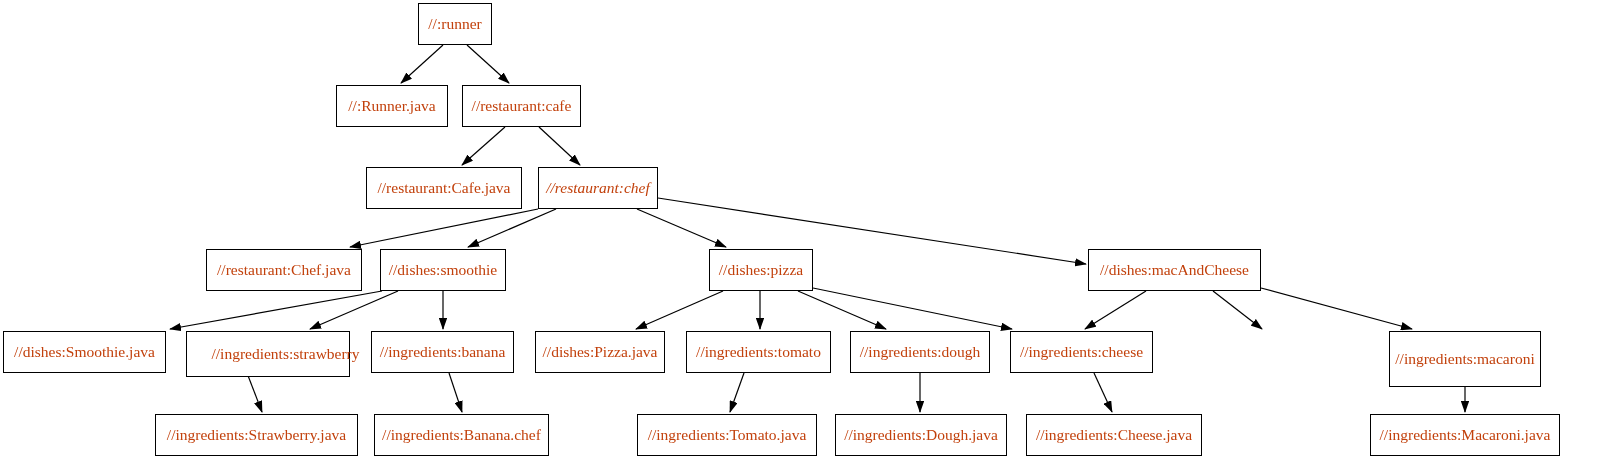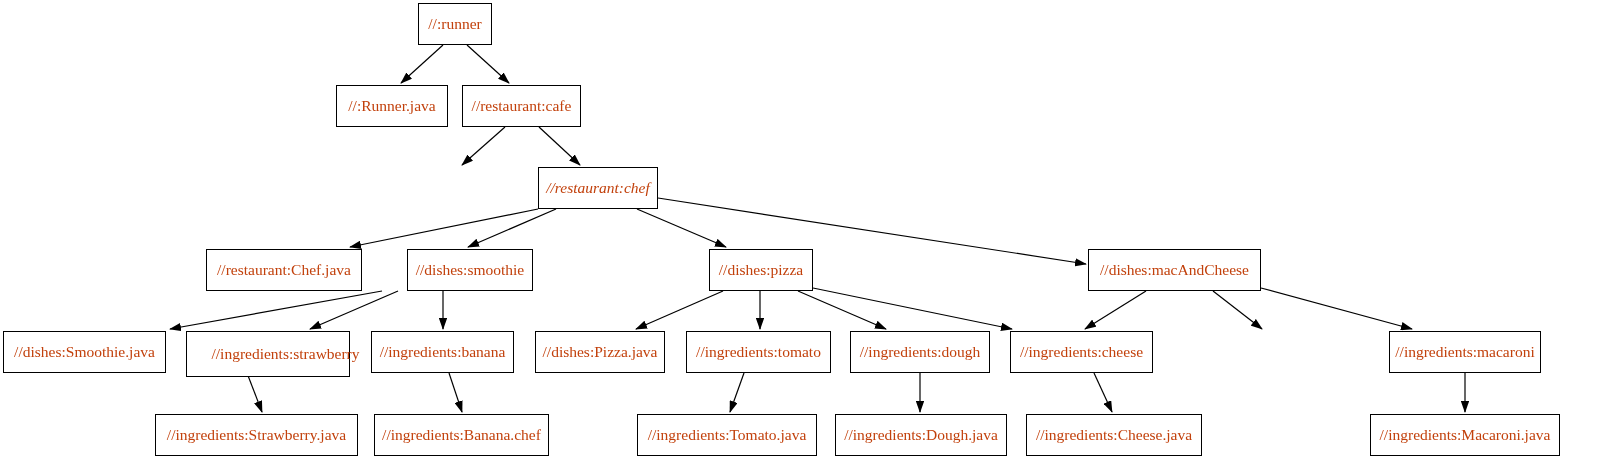--- a/index.html
+++ b/index.html
@@ -88,27 +88,30 @@
   <div id="node-layer">
       <div class="node" style="left: 418px; top: 3px; width: 74px; height: 42px; border-color: rgb(0, 0, 0); background: rgb(255, 255, 255);">
         <span class="node-label">//:runner</span>
       </div>
       <div class="node" style="left: 336px; top: 85px; width: 112px; height: 42px; border-color: rgb(0, 0, 0); background: rgb(255, 255, 255);">
         <span class="node-label">//:Runner.java</span>
       </div>
       <div class="node" style="left: 462px; top: 85px; width: 119px; height: 42px; border-color: rgb(0, 0, 0); background: rgb(255, 255, 255);">
         <span class="node-label">//restaurant:cafe</span>
       </div>
+      <div class="node" style="left: 366px; top: 167px; width: 156px; height: 42px; border-color: rgb(0, 0, 0); background: rgb(255, 255, 255);">
+        <span class="node-label">//restaurant:Cafe.java</span>
+      </div>
       <div class="node" style="left: 538px; top: 167px; width: 120px; height: 42px; border-color: rgb(0, 0, 0); background: rgb(255, 255, 255); font-style: italic;">
         <span class="node-label">//restaurant:chef</span>
       </div>
       <div class="node" style="left: 206px; top: 249px; width: 156px; height: 42px; border-color: rgb(0, 0, 0); background: rgb(255, 255, 255);">
         <span class="node-label">//restaurant:Chef.java</span>
       </div>
-      <div class="node" style="left: 380px; top: 249px; width: 126px; height: 42px; border-color: rgb(0, 0, 0); background: rgb(255, 255, 255); margin-left: 27px;">
+      <div class="node" style="left: 380px; top: 249px; width: 126px; height: 42px; border-color: rgb(0, 0, 0); background: rgb(255, 255, 255);">
         <span class="node-label">//dishes:smoothie</span>
       </div>
       <div class="node" style="left: 709px; top: 249px; width: 104px; height: 42px; border-color: rgb(0, 0, 0); background: rgb(255, 255, 255);">
         <span class="node-label">//dishes:pizza</span>
       </div>
       <div class="node" style="left: 1088px; top: 249px; width: 173px; height: 42px; border-color: rgb(0, 0, 0); background: rgb(255, 255, 255);">
         <span class="node-label">//dishes:macAndCheese</span>
       </div>
       <div class="node" style="left: 3px; top: 331px; width: 163px; height: 42px; border-color: rgb(0, 0, 0); background: rgb(255, 255, 255);">
         <span class="node-label">//dishes:Smoothie.java</span>
@@ -124,21 +127,21 @@
       </div>
       <div class="node" style="left: 686px; top: 331px; width: 145px; height: 42px; border-color: rgb(0, 0, 0); background: rgb(255, 255, 255);">
         <span class="node-label">//ingredients:tomato</span>
       </div>
       <div class="node" style="left: 850px; top: 331px; width: 140px; height: 42px; border-color: rgb(0, 0, 0); background: rgb(255, 255, 255); font-family: Liberation Serif, serif;">
         <span class="node-label">//ingredients:dough</span>
       </div>
       <div class="node" style="left: 1010px; top: 331px; width: 143px; height: 42px; border-color: rgb(0, 0, 0); background: rgb(255, 255, 255);">
         <span class="node-label">//ingredients:cheese</span>
       </div>
-      <div class="node" style="left: 1389px; top: 331px; width: 152px; height: 42px; border-color: rgb(0, 0, 0); background: rgb(255, 255, 255);">
+      <div class="node" style="left: 1389px; top: 331px; width: 152px; height: 56px; border-color: rgb(0, 0, 0); background: rgb(255, 255, 255);">
         <span class="node-label">//ingredients:macaroni</span>
       </div>
       <div class="node" style="left: 155px; top: 414px; width: 203px; height: 42px; border-color: rgb(0, 0, 0); background: rgb(255, 255, 255);">
         <span class="node-label">//ingredients:Strawberry.java</span>
       </div>
       <div class="node" style="left: 374px; top: 414px; width: 175px; height: 42px; border-color: rgb(0, 0, 0); background: rgb(255, 255, 255);">
         <span class="node-label">//ingredients:Banana.chef</span>
       </div>
       <div class="node" style="left: 637px; top: 414px; width: 180px; height: 42px; border-color: rgb(0, 0, 0); background: rgb(255, 255, 255);">
         <span class="node-label">//ingredients:Tomato.java</span>

